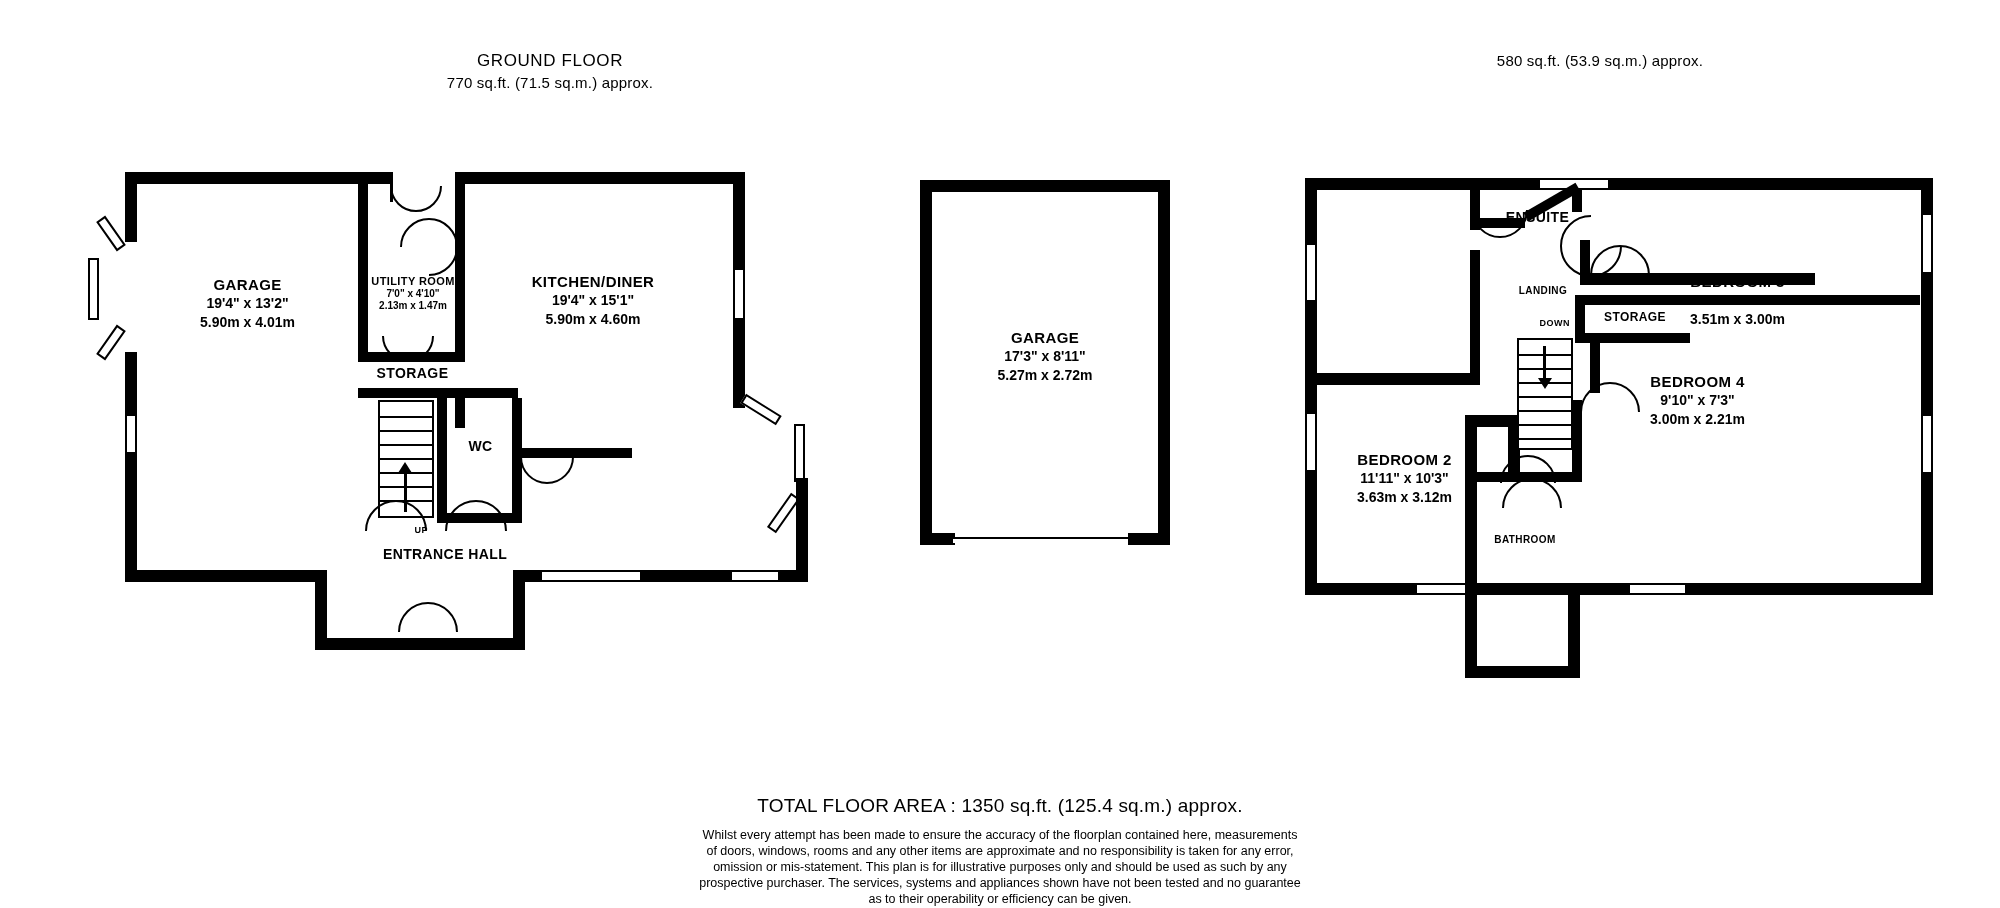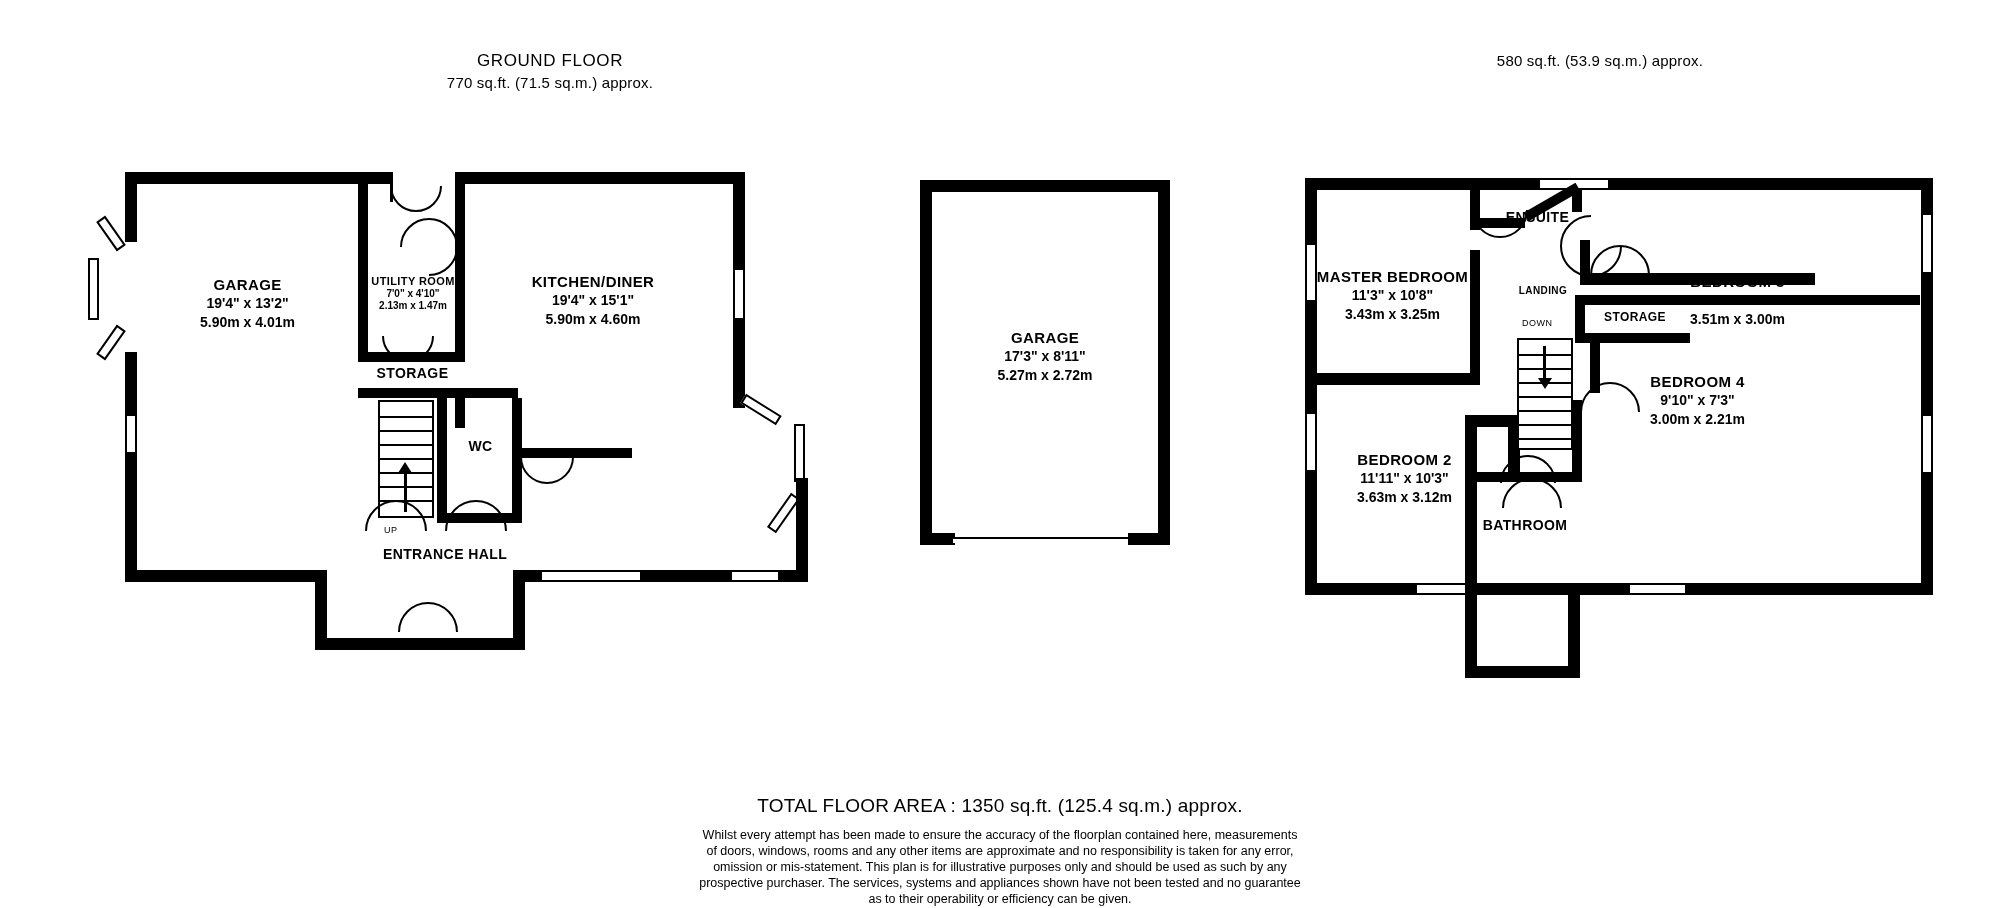--- a/index.html
+++ b/index.html
@@ -65,21 +65,22 @@
     line-height: 14px;
   }
   .room-label.small .dim {
     font-size: 10px;
     line-height: 12px;
   }
   .tiny {
     position: absolute;
     font-size: 9px;
     letter-spacing: 0.5px;
-    text-align: left;
+    text-align: right;
+    font-weight: bold;
   }
   
   .door {
     position: absolute;
     border: 2px solid #000000;
     border-radius: 50%;
     box-sizing: border-box;
   }
   
   .stairs {
@@ -323,25 +324,20 @@
     <div class="arrow-dn" style="left:288px; top:378px; border-left:7px solid transparent; border-right:7px solid transparent; border-top:11px solid #000;"></div>
     <div class="tiny" style="left:272px; top:318px; width:48px;">DOWN</div>
 
     <div class="door" style="left:222px; top:182px; width:56px; height:56px; clip-path: polygon(0 50%, 100% 50%, 100% 100%, 0 100%);"></div>
     <div class="door" style="left:310px; top:215px; width:62px; height:62px; clip-path: polygon(0 0, 50% 0, 50% 50%, 100% 50%, 100% 100%, 0 100%);"></div>
     <div class="door" style="left:340px; top:245px; width:60px; height:60px; clip-path: polygon(0 0, 100% 0, 100% 50%, 0 50%);"></div>
     <div class="door" style="left:330px; top:382px; width:60px; height:60px; clip-path: polygon(0 0, 100% 0, 100% 50%, 0 50%);"></div>
     <div class="door" style="left:250px; top:455px; width:56px; height:56px; clip-path: polygon(0 0, 100% 0, 100% 50%, 0 50%);"></div>
     <div class="door" style="left:252px; top:478px; width:60px; height:60px; clip-path: polygon(0 0, 100% 0, 100% 50%, 0 50%);"></div>
 
-    <div class="room-label" style="left:50px; top:267px; width:185px;">
-      <span>MASTER BEDROOM</span>
-      <span class="dim">11'3"  x 10'8"</span>
-      <span class="dim">3.43m  x 3.25m</span>
-    </div>
 
     <div class="room-label" style="left:225px; top:208px; width:125px; font-size:14px;">
       <span>ENSUITE</span>
     </div>
 
     <div class="room-label" style="left:228px; top:281px; width:130px; font-size:10px;">
       <span>LANDING</span>
     </div>
 
     <div class="room-label" style="left:395px; top:272px; width:185px;">
@@ -359,21 +355,21 @@
       <span class="dim">11'11"  x 10'3"</span>
       <span class="dim">3.63m  x 3.12m</span>
     </div>
 
     <div class="room-label" style="left:355px; top:372px; width:185px;">
       <span>BEDROOM 4</span>
       <span class="dim">9'10"  x 7'3"</span>
       <span class="dim">3.00m  x 2.21m</span>
     </div>
 
-    <div class="room-label" style="left:200px; top:516px; width:150px; font-size:14px;">
+    <div class="room-label" style="left:200px; top:530px; width:150px; font-size:10px;">
       <span>BATHROOM</span>
     </div>
   </div>
 
   <div class="footer" style="top:795px;">
     <div class="total-area">TOTAL FLOOR AREA : 1350 sq.ft. (125.4 sq.m.) approx.</div>
     <div class="disclaimer">
       <div>Whilst every attempt has been made to ensure the accuracy of the floorplan contained here, measurements</div>
       <div>of doors, windows, rooms and any other items are approximate and no responsibility is taken for any error,</div>
       <div>omission or mis-statement. This plan is for illustrative purposes only and should be used as such by any</div>

